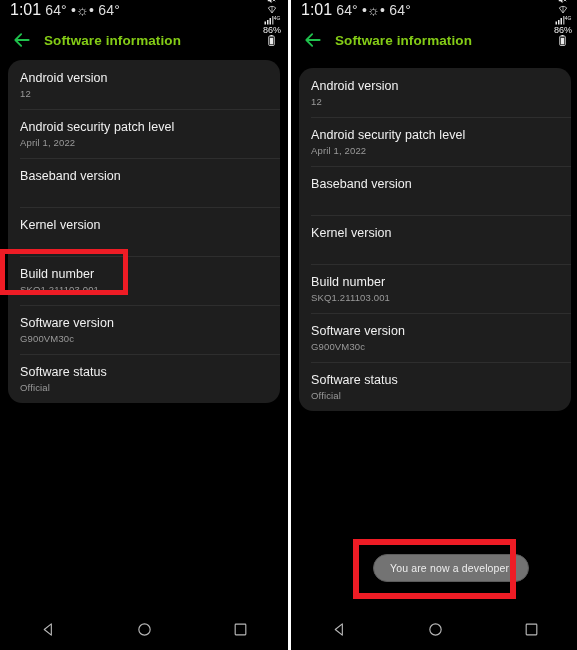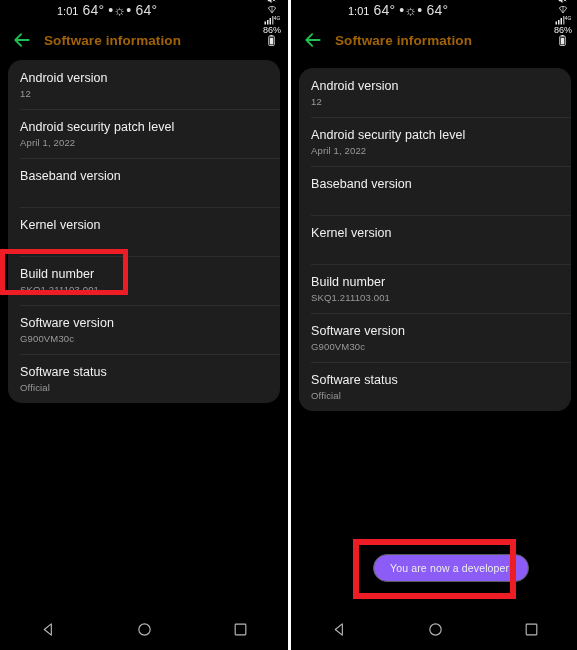--- a/index.html
+++ b/index.html
@@ -45,24 +45,23 @@
     box-sizing: border-box;
     color: #e8e8e8;
   }
   .sb-left {
     display: flex;
     align-items: baseline;
     gap: 4px;
     white-space: nowrap;
   }
   .sb-clock {
-    font-size: 11px;
+    font-size: 16px;
     letter-spacing: 0px;
     color: #f2f2f2;
-    margin-left: 47px;
   }
   .sb-temps {
     font-size: 14px;
     color: #dedede;
     letter-spacing: 0.2px;
   }
   .sb-right {
     display: flex;
     align-items: center;
     gap: 0;
@@ -94,21 +93,21 @@
   }
   .back-arrow {
     width: 20px;
     height: 20px;
     flex: 0 0 auto;
     display: block;
   }
   .appbar-title {
     font-size: 13.5px;
     font-weight: bold;
-    color: #a16207;
+    color: #84cc16;
     margin-left: 12px;
     letter-spacing: 0.1px;
   }
 
   
   .card {
     margin: 0 8px;
     background: #1e1e1e;
     border-radius: 14px;
     overflow: hidden;
@@ -166,21 +165,21 @@
   }
 
   
   .toast {
     position: absolute;
     left: 82px;
     top: 554px;
     padding: 7px 16px;
     border: 1px solid #5c5c5c;
     border-radius: 999px;
-    background: #8b5cf6;
+    background: #737373;
     color: #ededed;
     font-size: 10.5px;
     letter-spacing: 0.15px;
     white-space: nowrap;
   }
 
   
   .navbar {
     position: absolute;
     left: 0;

